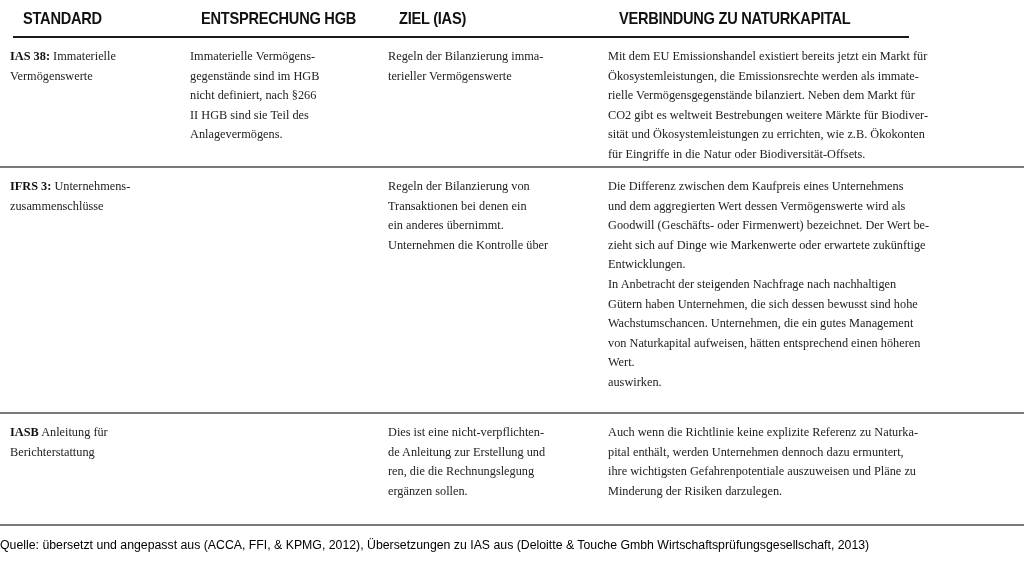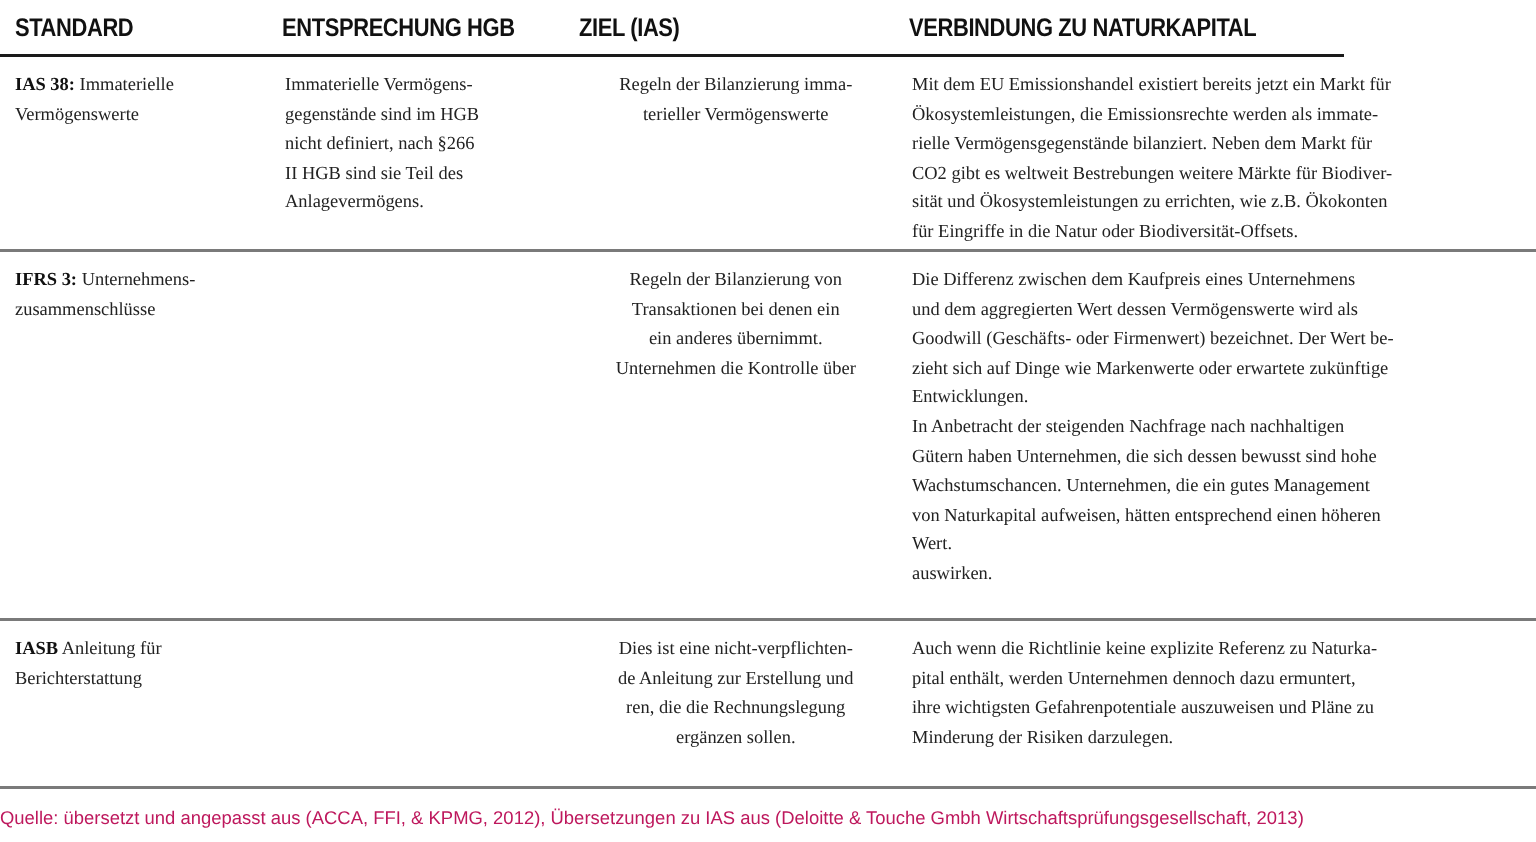--- a/index.html
+++ b/index.html
@@ -1,30 +1,30 @@
 <!DOCTYPE html>
 <html><head>
 <meta charset="utf-8">
 <style>
   html, body { margin: 0; padding: 0; background: #ffffff; }
   body { width: 1024px; height: 561px; position: relative; overflow: hidden;
          font-family: "Liberation Sans", sans-serif; color: #1a1a1a; }
-  .header { position: absolute; top: 0; left: 0; width: 896px; height: 36px; border-bottom: 2px solid #1a1a1a; }
+  .header { position: absolute; top: 0; left: 13px; width: 896px; height: 36px; border-bottom: 2px solid #1a1a1a; }
   .hcell { position: absolute; top: 9px; font-family: "Liberation Sans", sans-serif; font-weight: bold;
            font-size: 17px; letter-spacing: -0.3px; transform: scaleX(0.86); transform-origin: left top;
            color: #111; white-space: nowrap; }
   .row { position: absolute; left: 0; width: 1024px; border-bottom: 2px solid #7a7a7a; }
   .cell { position: absolute; top: 9px; font-size: 12.3px; line-height: 19.6px; color: #222; font-family: Liberation Serif, serif; }
   .cell b { font-weight: bold; color: #111; }
   .c1 { left: 10px; width: 170px; }
   .c2 { left: 190px; width: 185px; }
-  .c3 { left: 388px; width: 205px; text-align: center; }
+  .c3 { left: 388px; width: 205px; }
   .c4 { left: 608px; width: 410px; }
   .line { display: block; white-space: nowrap; }
-  .source { position: absolute; left: 0; top: 538px; font-size: 12.3px; color: #be185d; white-space: nowrap; text-align: center; }
+  .source { position: absolute; left: 0; top: 538px; font-size: 12.3px; color: #000000; white-space: nowrap; text-align: center; }
 </style>
 </head>
 <body>
 
 <div class="header">
   <div class="hcell" style="left:10px">STANDARD</div>
   <div class="hcell" style="left:188px">ENTSPRECHUNG HGB</div>
   <div class="hcell" style="left:386px">ZIEL (IAS)</div>
   <div class="hcell" style="left:606px">VERBINDUNG ZU NATURKAPITAL</div>
 </div>

